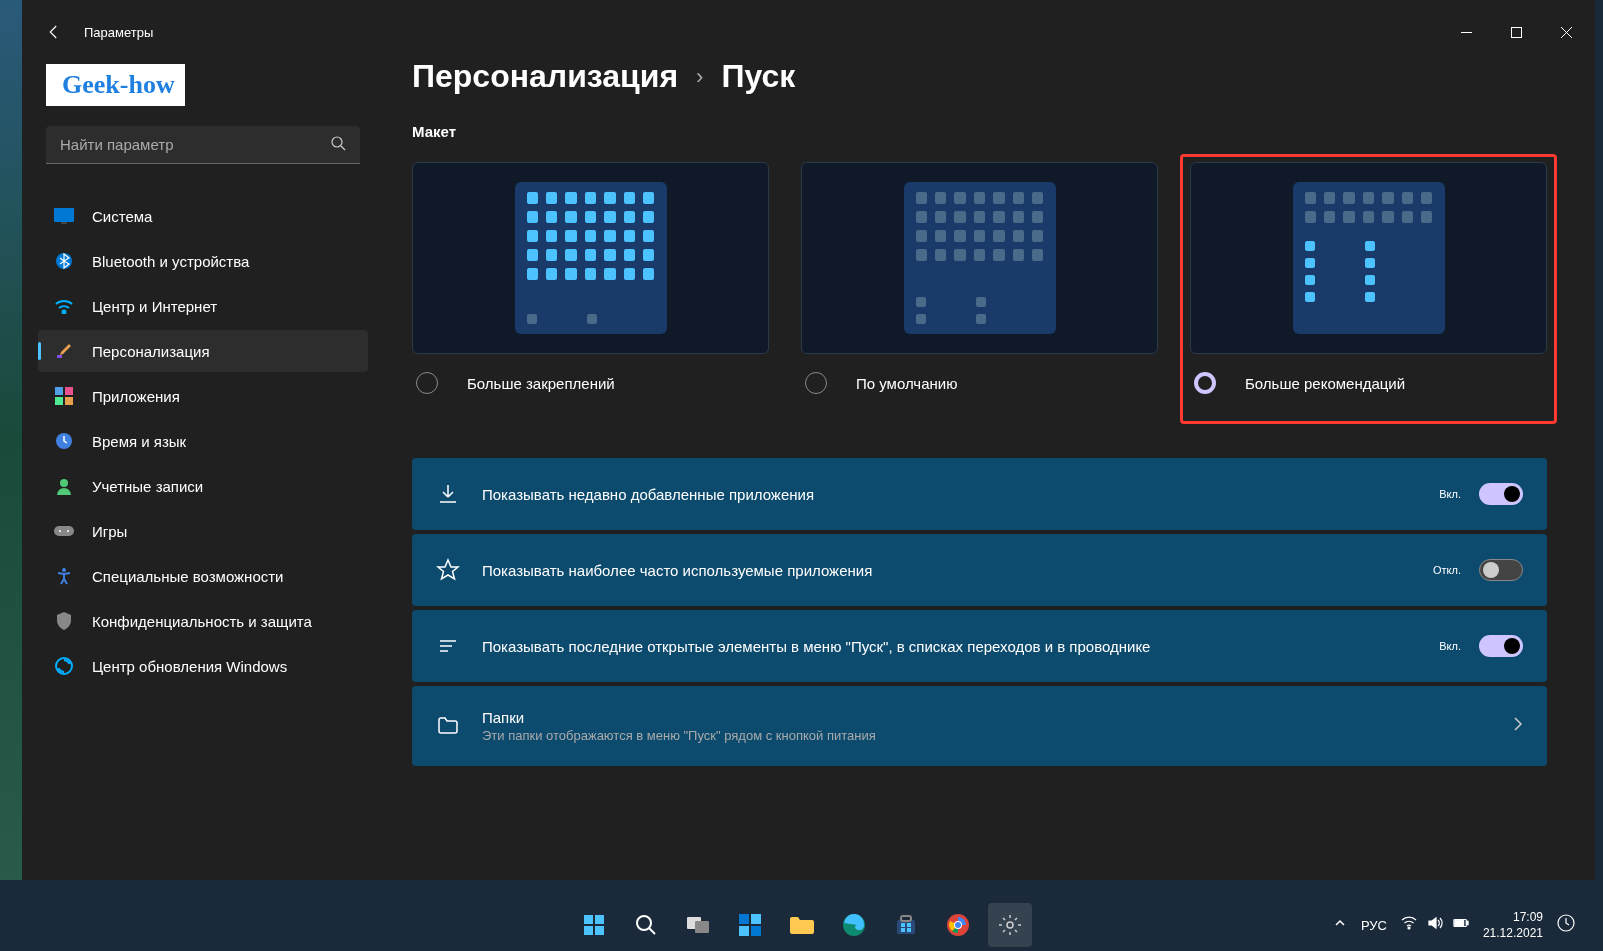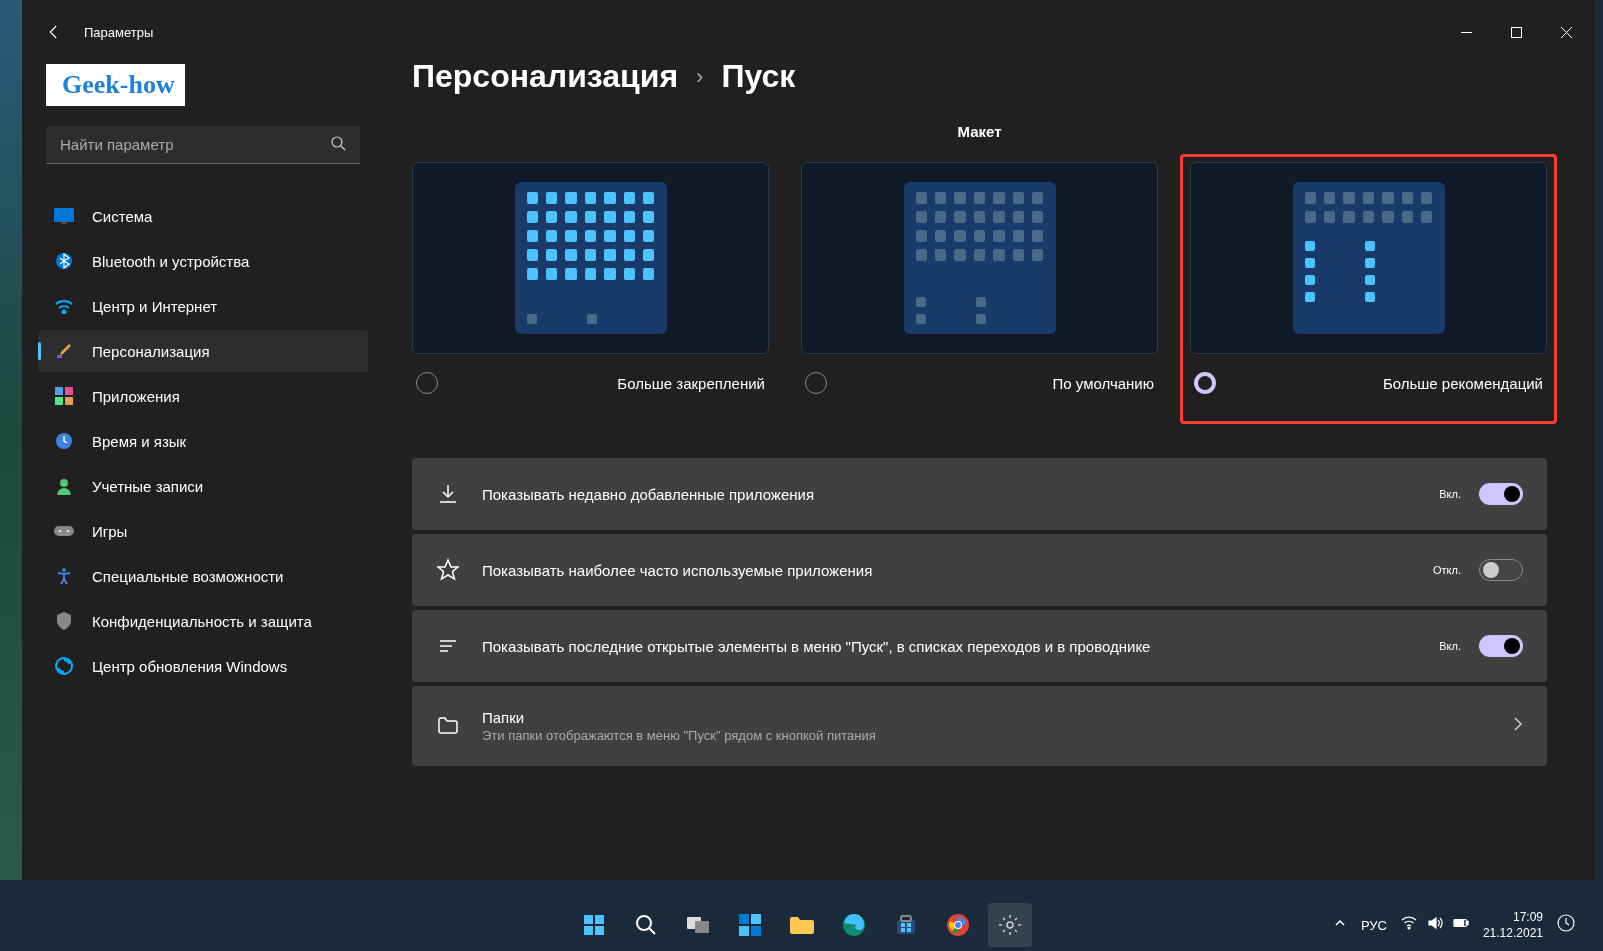--- a/index.html
+++ b/index.html
@@ -125,21 +125,20 @@
   gap: 18px;
   font-size: 32px;
   font-weight: 600;
   margin-bottom: 28px;
 }
 .breadcrumb-sep { font-size: 22px; color: #aaa; font-weight: normal; }
 .section-label {
   font-size: 15px;
   font-weight: 600;
   margin-bottom: 22px;
-  text-align: center;
 }
 .layout-options {
   display: flex;
   gap: 32px;
   margin-bottom: 36px;
 }
 .layout-opt {
   flex: 1;
   display: flex;
   flex-direction: column;
@@ -179,36 +178,35 @@
 .pin.dim { background: #4a6a8a; }
 .rec-dot { width: 10px; height: 10px; border-radius: 2px; }
 .rec-dot.bright { background: #4cc2ff; }
 .rec-dot.dim { background: #4a6a8a; }
 .rec-pair { display: flex; gap: 14px; }
 .rec-item { display: flex; gap: 6px; align-items: center; }
 .rec-sline { width: 30px; height: 4px; border-radius: 2px; }
 .layout-radio {
   display: flex;
   align-items: center;
-  gap: 13px;
+  gap: 29px;
   font-size: 15px;
   padding: 0 4px 12px;
-  justify-content: space-between;
 }
 .radio-circle {
   width: 22px; height: 22px;
   border: 1px solid #888;
   border-radius: 50%;
 }
 .radio-circle.selected {
   border: 4px solid #cfc5ff;
   background: #202020;
 }
 .setting-row {
-  background: #404040;
+  background: #0c4a6e;
   border-radius: 4px;
   display: flex;
   align-items: center;
   padding: 0 24px;
   min-height: 72px;
   margin-bottom: 4px;
 }
 .setting-icon {
   width: 24px; height: 24px;
   margin-right: 22px;

